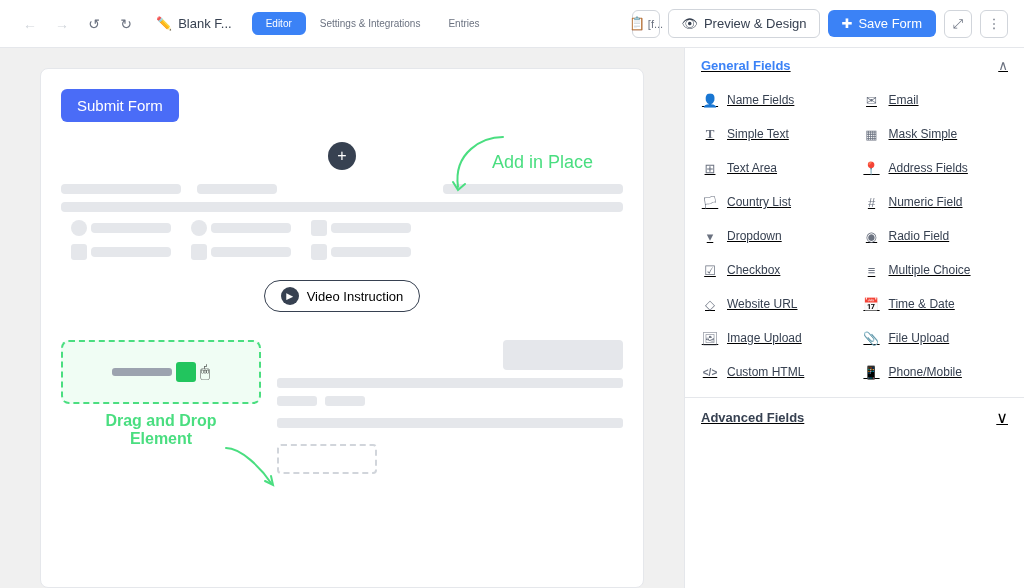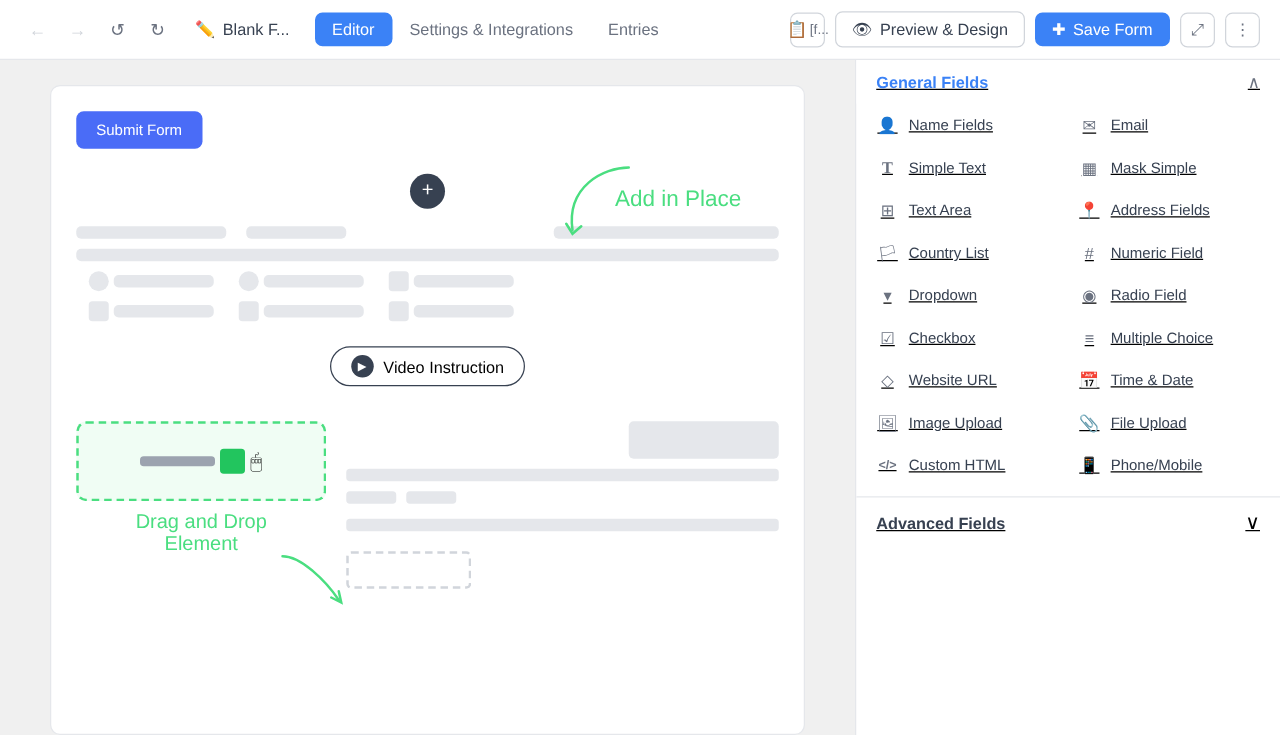--- a/index.html
+++ b/index.html
@@ -18,21 +18,21 @@
       display: flex; align-items: center; justify-content: center;
       border-radius: 4px;
     }
     .nav-btn.disabled { color: #d1d5db; cursor: default; }
     .page-title {
       display: flex; align-items: center; gap: 6px;
       font-size: 13px; color: #374151; margin: 0 8px;
     }
     .nav-tabs { display: flex; gap: 0; margin-left: 4px; }
     .nav-tab {
-      padding: 6px 14px; font-size: 13px; cursor: pointer;
+      padding: 6px 14px; font-size: 10px; cursor: pointer;
       border-radius: 6px; color: #6b7280;
     }
     .nav-tab.active { background: #3b82f6; color: #fff; }
     .nav-right { margin-left: auto; display: flex; gap: 8px; align-items: center; }
     .btn-preview {
       display: flex; align-items: center; gap: 6px;
       padding: 6px 12px; border: 1px solid #d1d5db;
       border-radius: 6px; background: #fff; cursor: pointer;
       font-size: 13px; color: #374151;
     }
@@ -59,21 +59,21 @@
     }
     .form-canvas {
       background: #fff; border-radius: 8px;
       border: 1px solid #e5e7eb; min-height: 520px;
       padding: 20px; position: relative;
     }
 
     
     .submit-btn {
       background: #4a6cf7; color: #fff; border: none;
-      padding: 8px 16px; border-radius: 6px; font-size: 12px;
+      padding: 8px 16px; border-radius: 6px; font-size: 15px;
       cursor: pointer; margin-bottom: 20px;
     }
 
     
     .add-in-place-area {
       position: relative; display: flex; flex-direction: column;
       align-items: center; margin-bottom: 10px;
     }
     .plus-circle {
       width: 28px; height: 28px; border-radius: 50%;
@@ -133,20 +133,21 @@
     .dnd-element-inside {
       display: flex; align-items: center; gap: 4px;
     }
     .dnd-mini-bar { width: 60px; height: 8px; background: #9ca3af; border-radius: 3px; }
     .dnd-mini-btn { width: 20px; height: 20px; background: #22c55e; border-radius: 3px; }
     .cursor-icon { font-size: 16px; }
     .dnd-label {
       color: #4ade80; font-size: 16px;
       font-family: 'Comic Sans MS', cursive, sans-serif;
       text-align: center;
+      font-weight: bold;
     }
 
     .skeleton-right-blocks { display: flex; flex-direction: column; gap: 8px; flex: 1; }
     .skel-block { height: 30px; background: #e5e7eb; border-radius: 4px; width: 120px; margin-left: auto; }
     .skel-block-full { width: 100%; background: #e5e7eb; height: 10px; border-radius: 3px; }
     .skel-row2 { display: flex; gap: 8px; }
     .skel-dot { width: 40px; height: 10px; background: #e5e7eb; border-radius: 3px; }
     .skel-dotted { width: 100px; height: 30px; border: 2px dashed #d1d5db; border-radius: 4px; }
 
     

